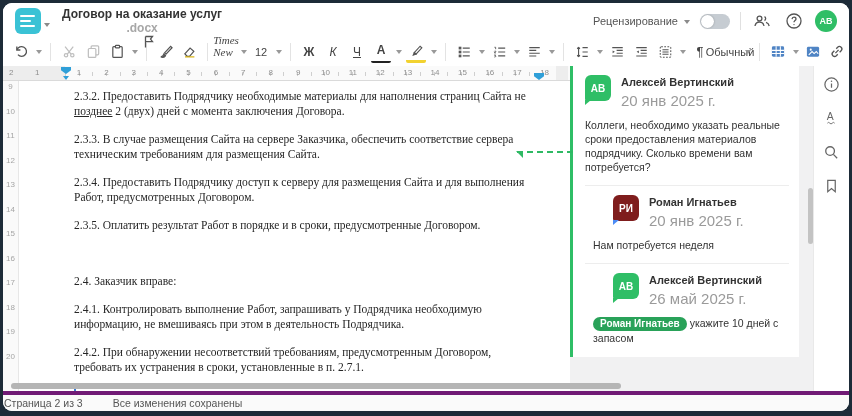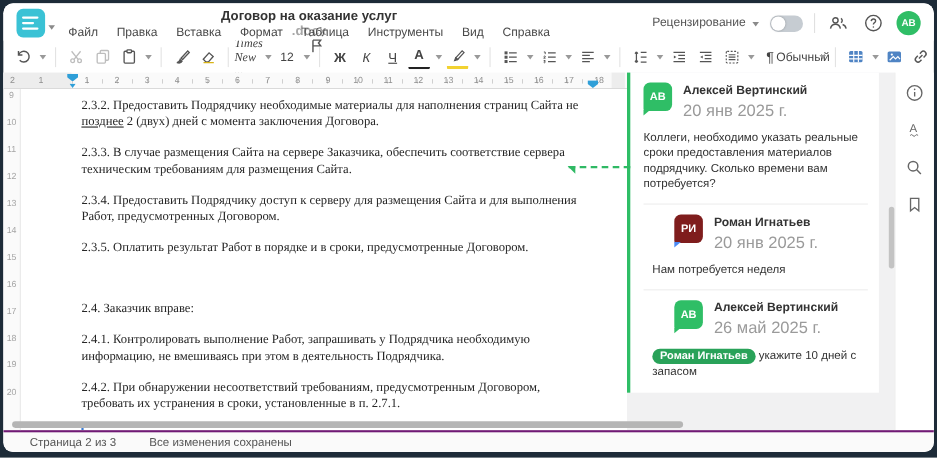--- a/index.html
+++ b/index.html
@@ -87,21 +87,21 @@
   .reply .c-text { margin-left:8px; }
   .mention-pill { background:#29a259; color:#fff; border-radius:9px; padding:1px 7px 2px; font-size:10px; font-weight:bold; }
   .panel-scroll { position:absolute; right:0; top:122px; width:5px; height:56px; background:#c3c3c3; border-radius:3px; }
 
   
   .right-rail { width:36px; background:#fff; border-left:1px solid #e9e9e9; flex:none; display:flex; flex-direction:column; align-items:center; padding-top:8px; gap:14px; }
   .rail-btn { width:20px; height:20px; display:flex; align-items:center; justify-content:center; color:#666; }
 
   
   .hscroll { position:absolute; left:8px; bottom:22px; width:610px; height:6px; background:#b5b5b5; border-radius:3px; z-index:6; }
-  .statusbar { height:20px; background:#fafafa; border-top:2px solid #701a75; display:flex; align-items:center; padding:0 24px; font-size:10.5px; color:#555; flex:none; }
+  .statusbar { height:20px; background:#fafafa; border-top:4px solid #701a75; display:flex; align-items:center; padding:0 1px; font-size:10.5px; color:#555; flex:none; }
   .page-info { margin-right:30px; }
   .sb-right { margin-left:auto; display:flex; align-items:center; gap:9px; }
   .zoom-val { font-size:10.5px; color:#555; }
   .zoom-btn { font-size:13px; color:#666; line-height:1; }
   .slider { width:58px; height:2px; background:#ccc; border-radius:1px; position:relative; }
   .slider .knob { position:absolute; left:55%; top:-3.5px; width:9px; height:9px; background:#3c3c3c; border-radius:50%; }
 </style>
 </head>
 <body>
 
@@ -117,30 +117,20 @@
     <div class="title-col">
       <div class="title-row">
         <span>Договор на оказание услуг</span>
           <span class="title-ext">.docx</span>
         <span class="flag">
           <svg width="12" height="13" viewBox="0 0 12 13" fill="none" stroke="#555" stroke-width="1.3">
               <path d="M2.5 1.5v11M2.5 1.5h7l-2 2.6 2 2.6h-7"></path>
             </svg>
         </span>
       </div>
-      <div class="menu-row">
-          <span>Файл</span>
-          <span>Правка</span>
-          <span>Вставка</span>
-          <span>Формат</span>
-          <span>Таблица</span>
-          <span>Инструменты</span>
-          <span>Вид</span>
-          <span>Справка</span>
-        </div>
     </div>
     <div class="top-right">
       <span class="review-label">Рецензирование</span>
       <span class="caret" style="margin-left:-4px"></span>
       <div class="toggle">
           <div class="knob"></div>
         </div>
       <div class="vdiv"></div>
       <span class="tb-btn">
         <svg width="18" height="16" viewBox="0 0 18 16" fill="none" stroke="#555" stroke-width="1.3">

